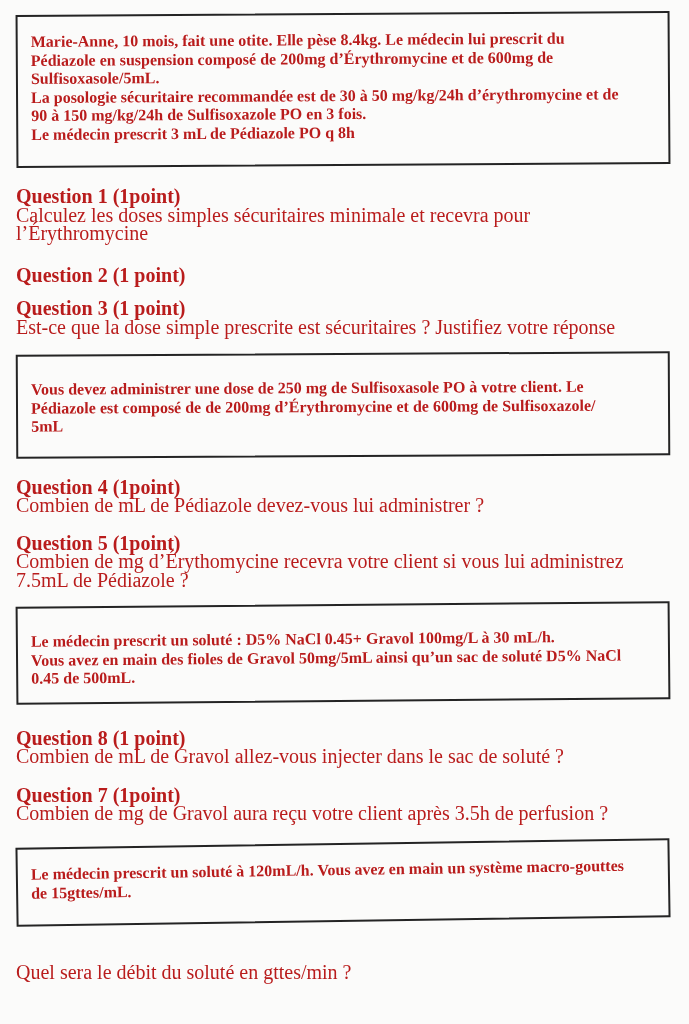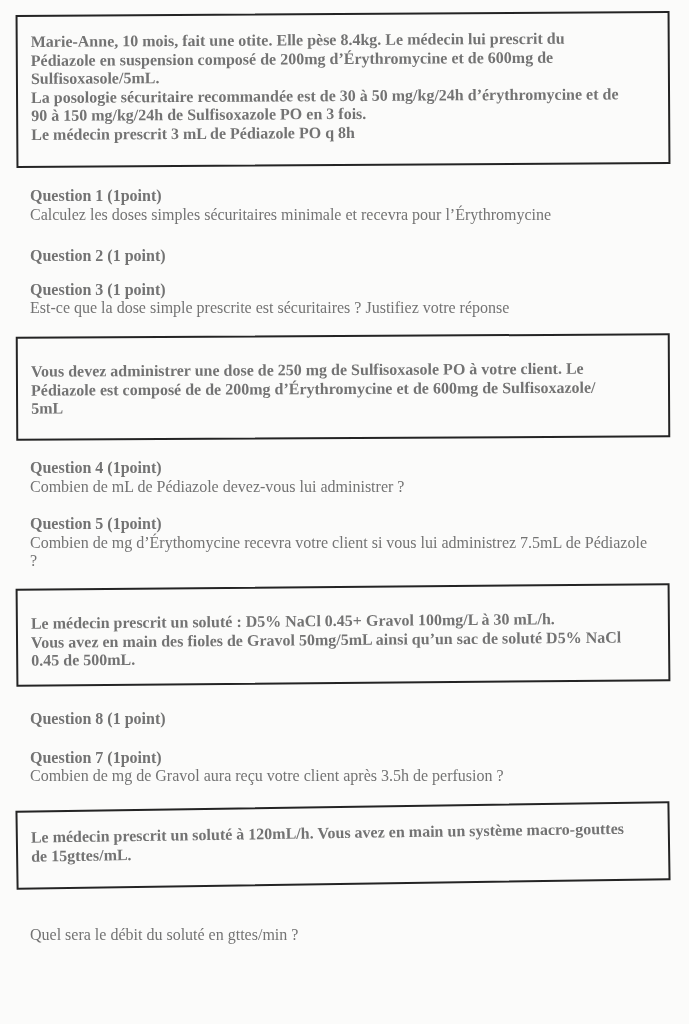--- a/index.html
+++ b/index.html
@@ -11,21 +11,21 @@
   .scan-page {
     position: relative;
     width: 689px;
     height: 1024px;
     margin: 0 auto;
     background: #fbfbfa;
     box-sizing: border-box;
     padding: 13px 17px 0 16px;
     overflow: hidden;
     font-family: "Liberation Serif", "DejaVu Serif", serif;
-    color: #737373;
+    color: #b91c1c;
   }
   .info-box {
     box-sizing: border-box;
     width: 654px;
     border: 2px solid #242424;
     background: transparent;
     font-weight: bold;
     font-size: 16px;
     line-height: 18.5px;
   }
@@ -45,22 +45,21 @@
     margin-top: 15px;
     padding: 24px 10px 14px 13px;
     transform: rotate(-0.5deg);
   }
   .box-4 {
     margin-top: 20px;
     padding: 16px 10px 22px 13px;
     transform: rotate(-0.85deg);
   }
   .question-block {
-    margin-left: 14px;
-    font-size: 16px;
+    font-size: 20px;
     line-height: 18.5px;
   }
   .q-heading {
     font-weight: bold;
   }
   .q-text {
     font-weight: normal;
     max-width: 625px;
   }
   .q1 { margin-top: 21px; }
@@ -117,20 +116,21 @@
   </div>
 
   <div class="info-box box-3">
     <div class="line">Le médecin prescrit un soluté : D5% NaCl 0.45+ Gravol 100mg/L à 30 mL/h.</div>
     <div class="line">Vous avez en main des fioles de Gravol 50mg/5mL ainsi qu’un sac de soluté D5% NaCl</div>
     <div class="line">0.45 de 500mL.</div>
   </div>
 
   <div class="question-block q6">
     <div class="q-heading">Question 8 (1 point)</div>
+    <div class="q-text">Combien de mL de Gravol allez-vous injecter dans le sac de soluté ?</div>
   </div>
 
   <div class="question-block q7">
     <div class="q-heading">Question 7 (1point)</div>
     <div class="q-text">Combien de mg de Gravol aura reçu votre client après 3.5h de perfusion ?</div>
   </div>
 
   <div class="info-box box-4">
     <div class="line">Le médecin prescrit un soluté à 120mL/h. Vous avez en main un système macro-gouttes</div>
     <div class="line">de 15gttes/mL.</div>

